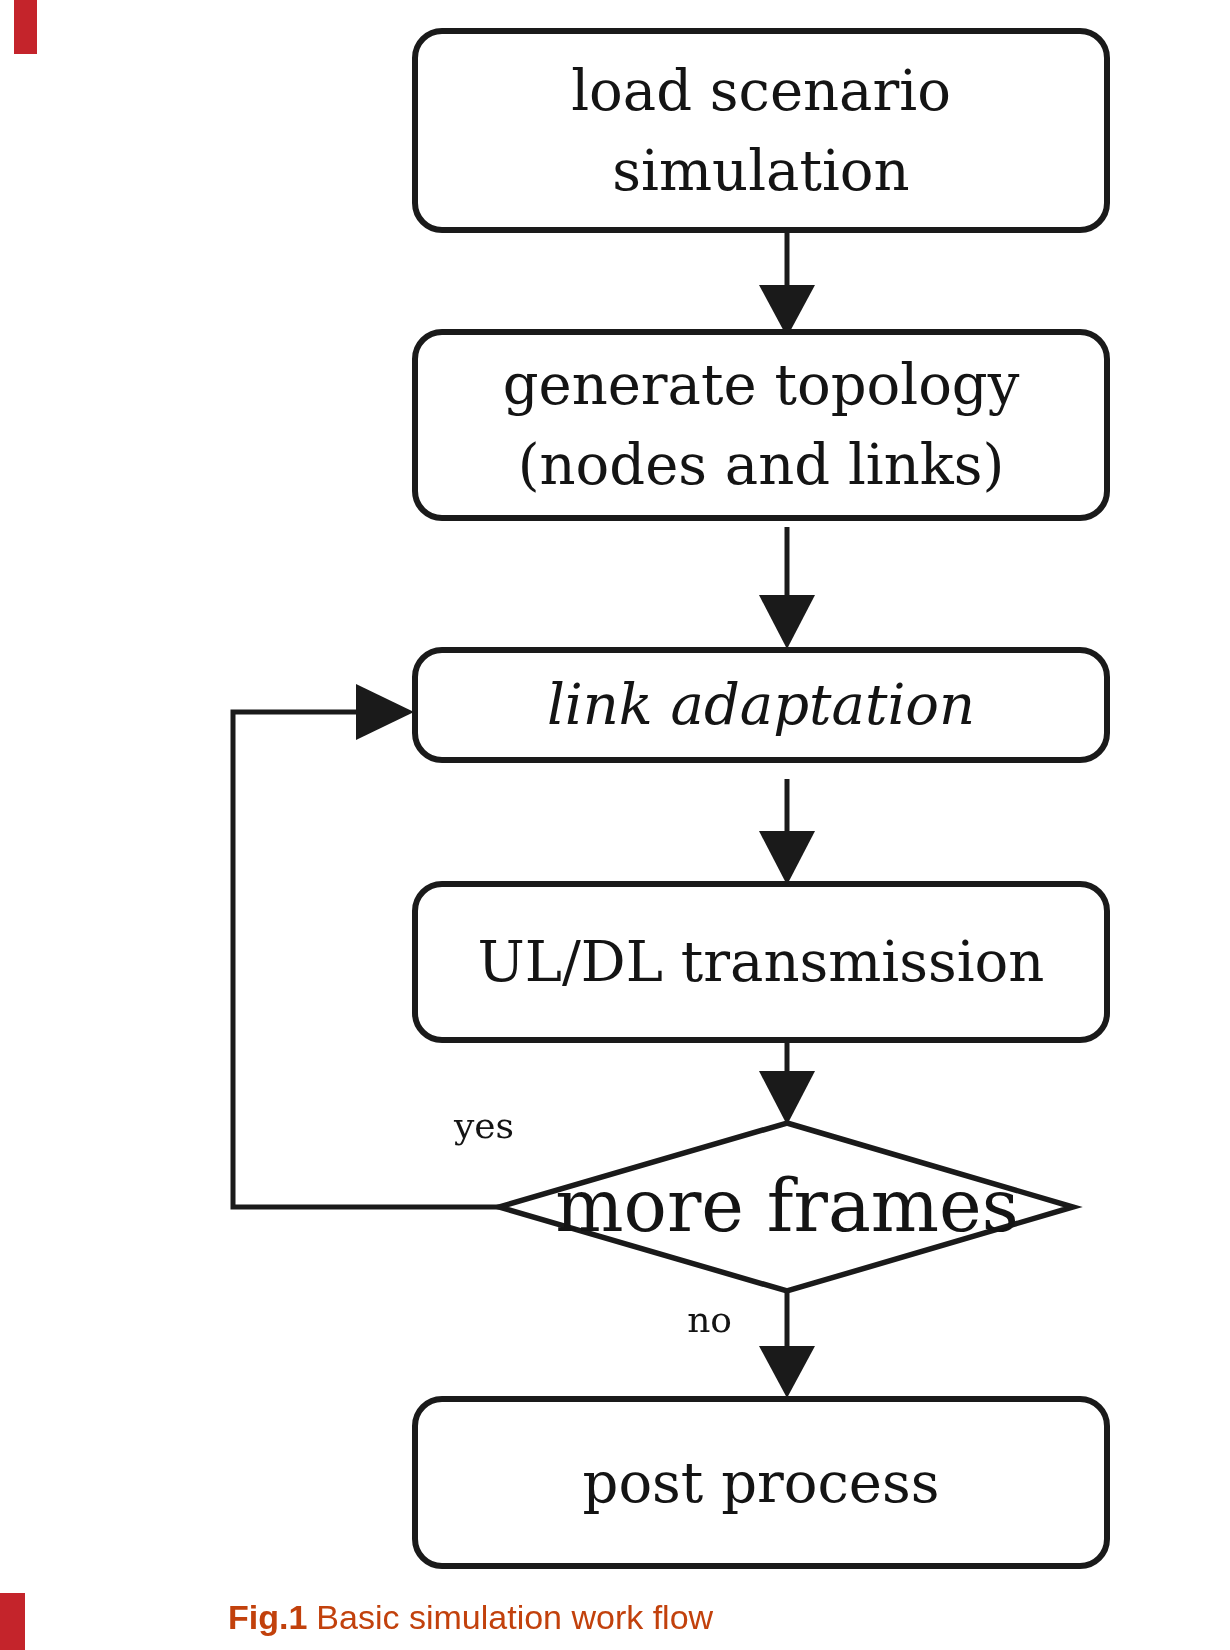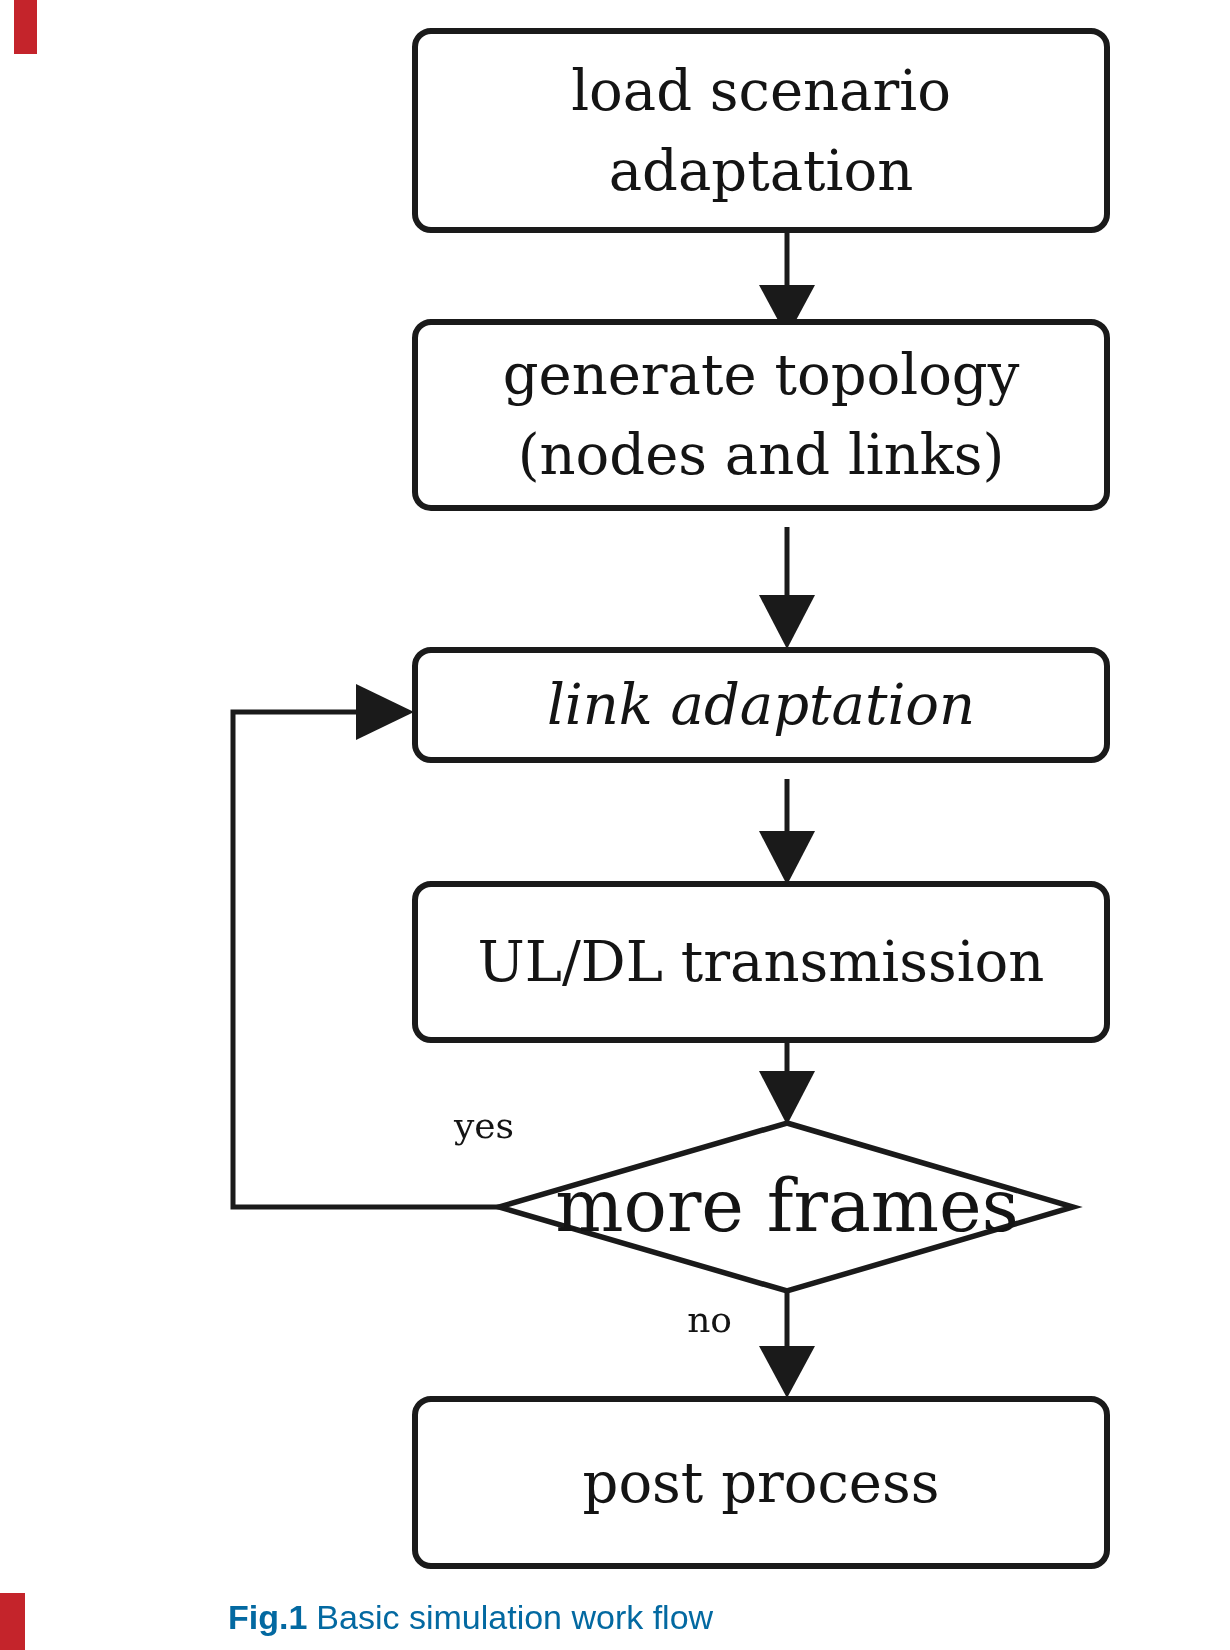--- a/index.html
+++ b/index.html
@@ -6,39 +6,39 @@
   .page{
     position:relative;width:1230px;height:1650px;background:var(--paper,#ffffff);
     overflow:hidden;font-family:"DejaVu Serif",serif;color:#141414;
   }
   .connectors{position:absolute;left:0;top:0;width:1230px;height:1650px;}
   .ln{stroke:var(--ink,#1a1a1a);stroke-width:5;fill:none;stroke-linejoin:miter;}
   .hd{fill:var(--ink,#1a1a1a);stroke:none;}
   .diamond-shape{fill:var(--paper,#ffffff);stroke:var(--ink,#1a1a1a);stroke-width:5.5;}
   .box{
     position:absolute;left:412px;width:698px;box-sizing:border-box;
-    border:6px solid var(--ink,#1a1a1a);border-radius:19px;background:var(--paper,#ffffff);
+    border:6px solid var(--ink,#1a1a1a);border-radius:30px;background:var(--paper,#ffffff);
     display:flex;flex-direction:column;align-items:center;justify-content:center;
     text-align:center;font-size:56px;line-height:1.42;
   }
   .node-load{top:28px;height:205px;}
-  .node-topology{top:319px;height:192px;}
+  .node-topology{top:329px;height:192px;}
   .node-adaptation{top:647px;height:116px;font-style:italic;}
   .node-transmission{top:881px;height:162px;}
   .node-post{top:1396px;height:173px;}
   .diamond-label{
     position:absolute;left:499px;top:1173px;width:576px;height:66px;
     text-align:center;font-size:72px;line-height:66px;
   }
   .branch-label{position:absolute;font-size:36px;line-height:1;}
   .branch-yes{left:424px;top:1108px;width:120px;text-align:center;}
   .branch-no{left:628px;top:1302px;width:104px;text-align:right;}
   .caption{
     position:absolute;left:228px;top:1598px;
-    font-family:"Liberation Sans",sans-serif;font-size:34px;color:#0369a1;
+    font-family:"Liberation Sans",sans-serif;font-size:34px;color:#c2410c;
     white-space:nowrap;
   }
   .cap-label{font-weight:bold;margin-right:9px;}
   .artifact{position:absolute;background:var(--artifact-red,#c4242b);}
   .artifact-top{left:14px;top:0;width:23px;height:54px;}
   .artifact-bottom{left:0;top:1593px;width:25px;height:57px;}
 </style>
 </head>
 <body>
 
@@ -65,21 +65,21 @@
 
     <line class="ln" x1="787" y1="1291" x2="787" y2="1352"></line>
     <polygon class="hd" points="759,1346 815,1346 787,1398"></polygon>
 
     <polyline class="ln" points="499,1207 233,1207 233,712 360,712"></polyline>
     <polygon class="hd" points="356,684 356,740 414,712"></polygon>
   </svg>
 
   <div class="box node-load">
     <span>load scenario</span>
-    <span>adaptation</span>
+    <span>simulation</span>
   </div>
 
   <div class="box node-topology">
     <span>generate topology</span>
     <span>(nodes and links)</span>
   </div>
 
   <div class="box node-adaptation">
     <span>link adaptation</span>
   </div>

